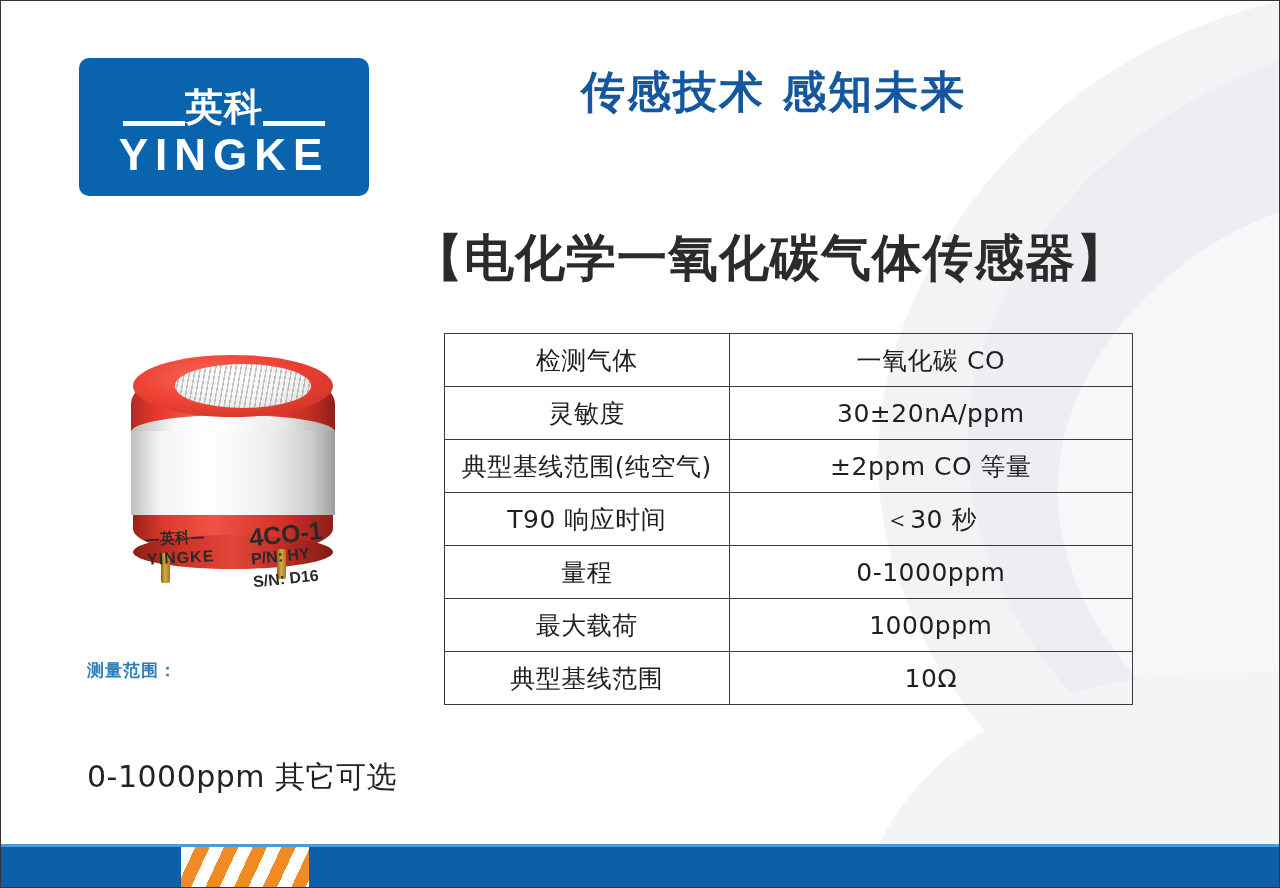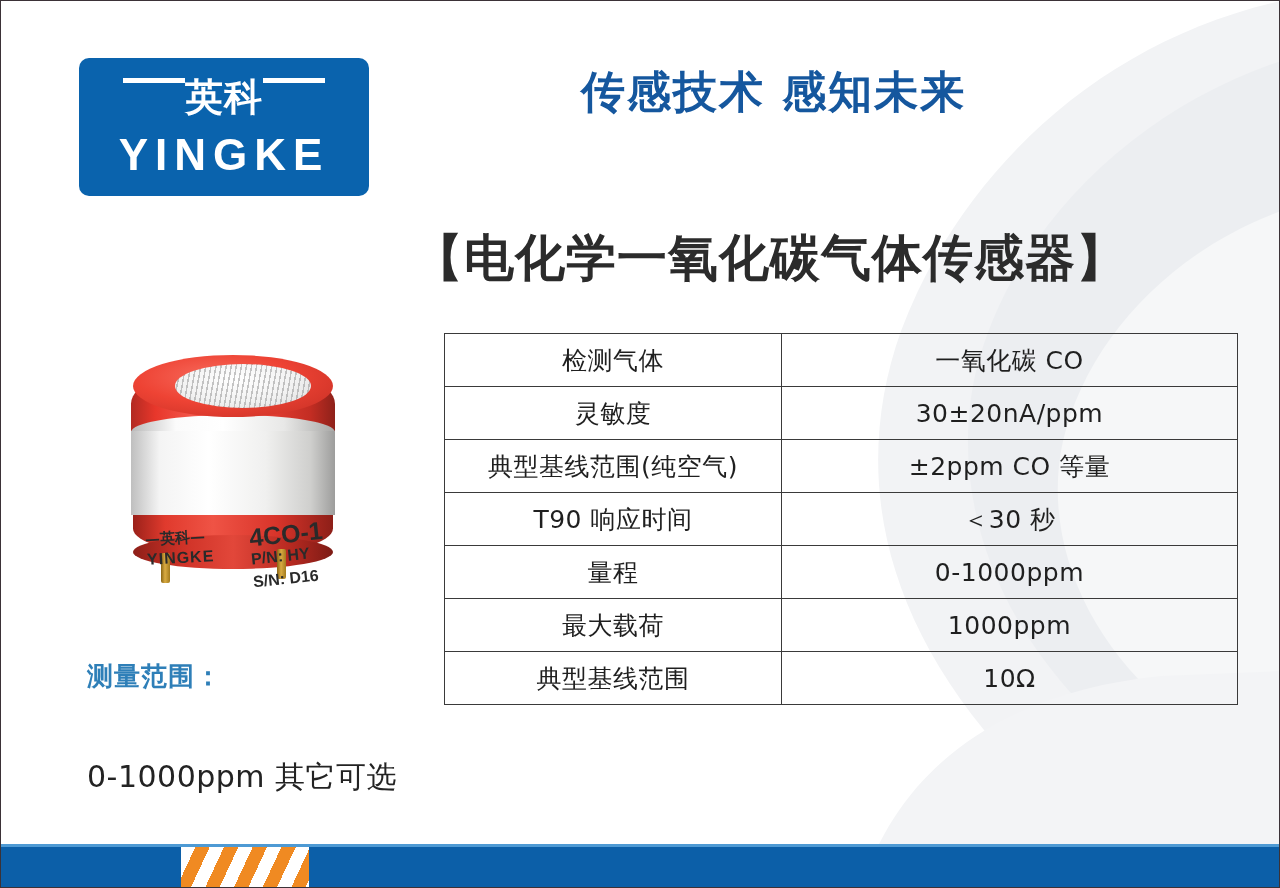--- a/index.html
+++ b/index.html
@@ -38,21 +38,21 @@
     background: #0a63ad;
     border-radius: 10px;
     z-index: 3;
   }
   .logo-top {
     position: absolute;
     left: 0; right: 0;
     top: 20px;
     height: 48px;
     display: flex;
-    align-items: flex-start;
+    align-items: flex-end;
     justify-content: center;
   }
   .logo-rule {
     display: block;
     width: 62px;
     height: 5px;
     background: #ffffff;
   }
   .logo-cn {
     color: #ffffff;
@@ -249,21 +249,21 @@
     background: linear-gradient(90deg,#8a6513,#d9ab42 45%,#a37b1d);
   }
   .s-pin.left  { left: 38px;  top: 200px; }
   .s-pin.right { left: 154px; top: 196px; }
 
   
   .range-label {
     position: absolute;
     left: 86px;
     top: 658px;
-    font-size: 26px;
+    font-size: 17px;
     font-weight: bold;
     color: #2e7fb8;
     letter-spacing: 1px;
     white-space: nowrap;
     z-index: 3;
     font-family: "DejaVu Sans", "Liberation Sans", sans-serif;
   }
   .range-value {
     position: absolute;
     left: 86px;
@@ -275,21 +275,21 @@
     z-index: 3;
     font-family: "DejaVu Sans", "Liberation Sans", sans-serif;
     text-align: right;
   }
 
   
   .spec-table {
     position: absolute;
     left: 443px;
     top: 332px;
-    width: 794px;
+    width: 689px;
     border-collapse: collapse;
     z-index: 3;
     background: transparent;
   }
   .spec-table td {
     border: 1.6px solid #3a3a3a;
     height: 52px;
     text-align: center;
     vertical-align: middle;
     font-size: 25px;

